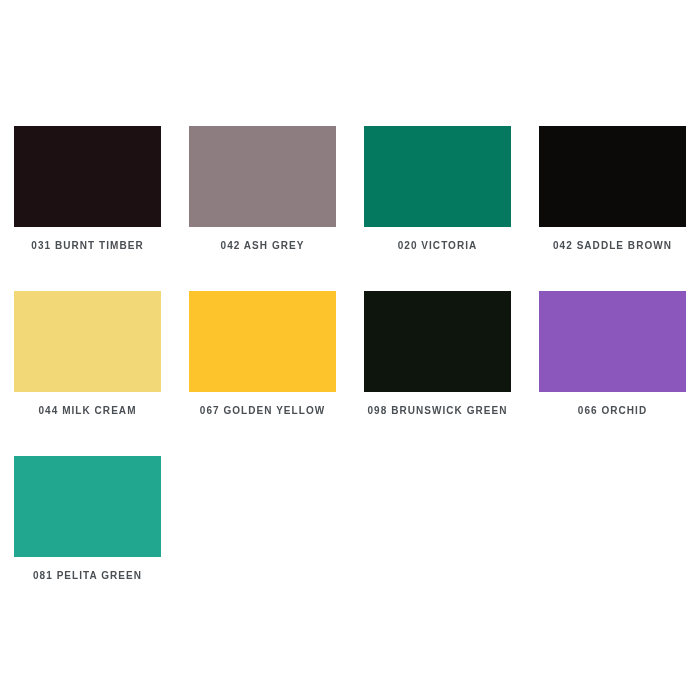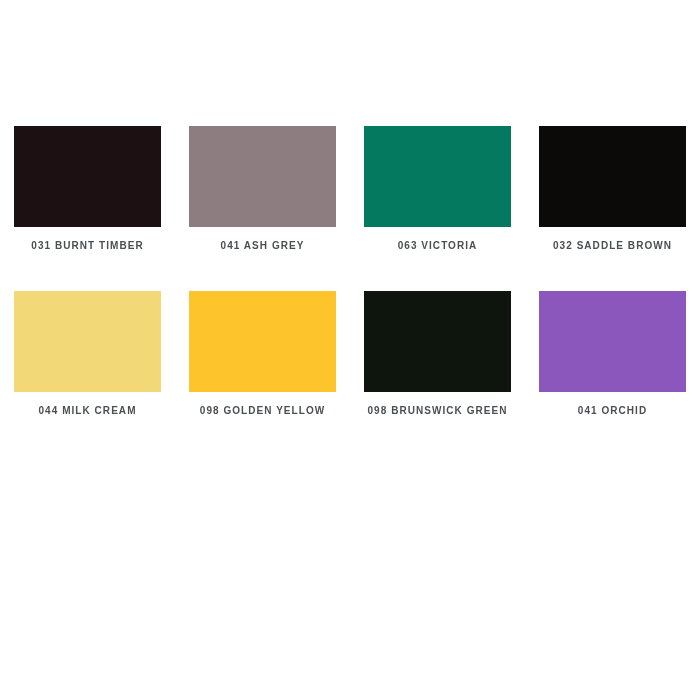--- a/index.html
+++ b/index.html
@@ -63,40 +63,44 @@
 <body style="background-color: rgb(255, 255, 255);">
 
 <div id="palette-page">
   <div id="swatch-grid">
       <div class="swatch-cell">
         <div class="swatch-chip" style="background-color: rgb(29, 16, 18);"></div>
         <div class="swatch-label">031 BURNT TIMBER</div>
       </div>
       <div class="swatch-cell">
         <div class="swatch-chip" style="background-color: rgb(141, 125, 129);"></div>
-        <div class="swatch-label">041 ASH GREY</div>
+        <div class="swatch-label">042 ASH GREY</div>
       </div>
       <div class="swatch-cell">
         <div class="swatch-chip" style="background-color: rgb(4, 121, 95);"></div>
-        <div class="swatch-label">063 VICTORIA</div>
+        <div class="swatch-label">020 VICTORIA</div>
       </div>
       <div class="swatch-cell">
         <div class="swatch-chip" style="background-color: rgb(12, 9, 9);"></div>
-        <div class="swatch-label">032 SADDLE BROWN</div>
+        <div class="swatch-label">042 SADDLE BROWN</div>
       </div>
       <div class="swatch-cell">
         <div class="swatch-chip" style="background-color: rgb(243, 216, 120);"></div>
         <div class="swatch-label">044 MILK CREAM</div>
       </div>
       <div class="swatch-cell">
         <div class="swatch-chip" style="background-color: rgb(253, 196, 44);"></div>
-        <div class="swatch-label">098 GOLDEN YELLOW</div>
+        <div class="swatch-label">067 GOLDEN YELLOW</div>
       </div>
       <div class="swatch-cell">
         <div class="swatch-chip" style="background-color: rgb(13, 21, 12);"></div>
         <div class="swatch-label">098 BRUNSWICK GREEN</div>
       </div>
       <div class="swatch-cell">
         <div class="swatch-chip" style="background-color: rgb(139, 87, 189);"></div>
-        <div class="swatch-label">041 ORCHID</div>
+        <div class="swatch-label">066 ORCHID</div>
+      </div>
+      <div class="swatch-cell">
+        <div class="swatch-chip" style="background-color: rgb(33, 166, 144);"></div>
+        <div class="swatch-label">081 PELITA GREEN</div>
       </div>
     </div>
 </div>
 
 </body></html>

